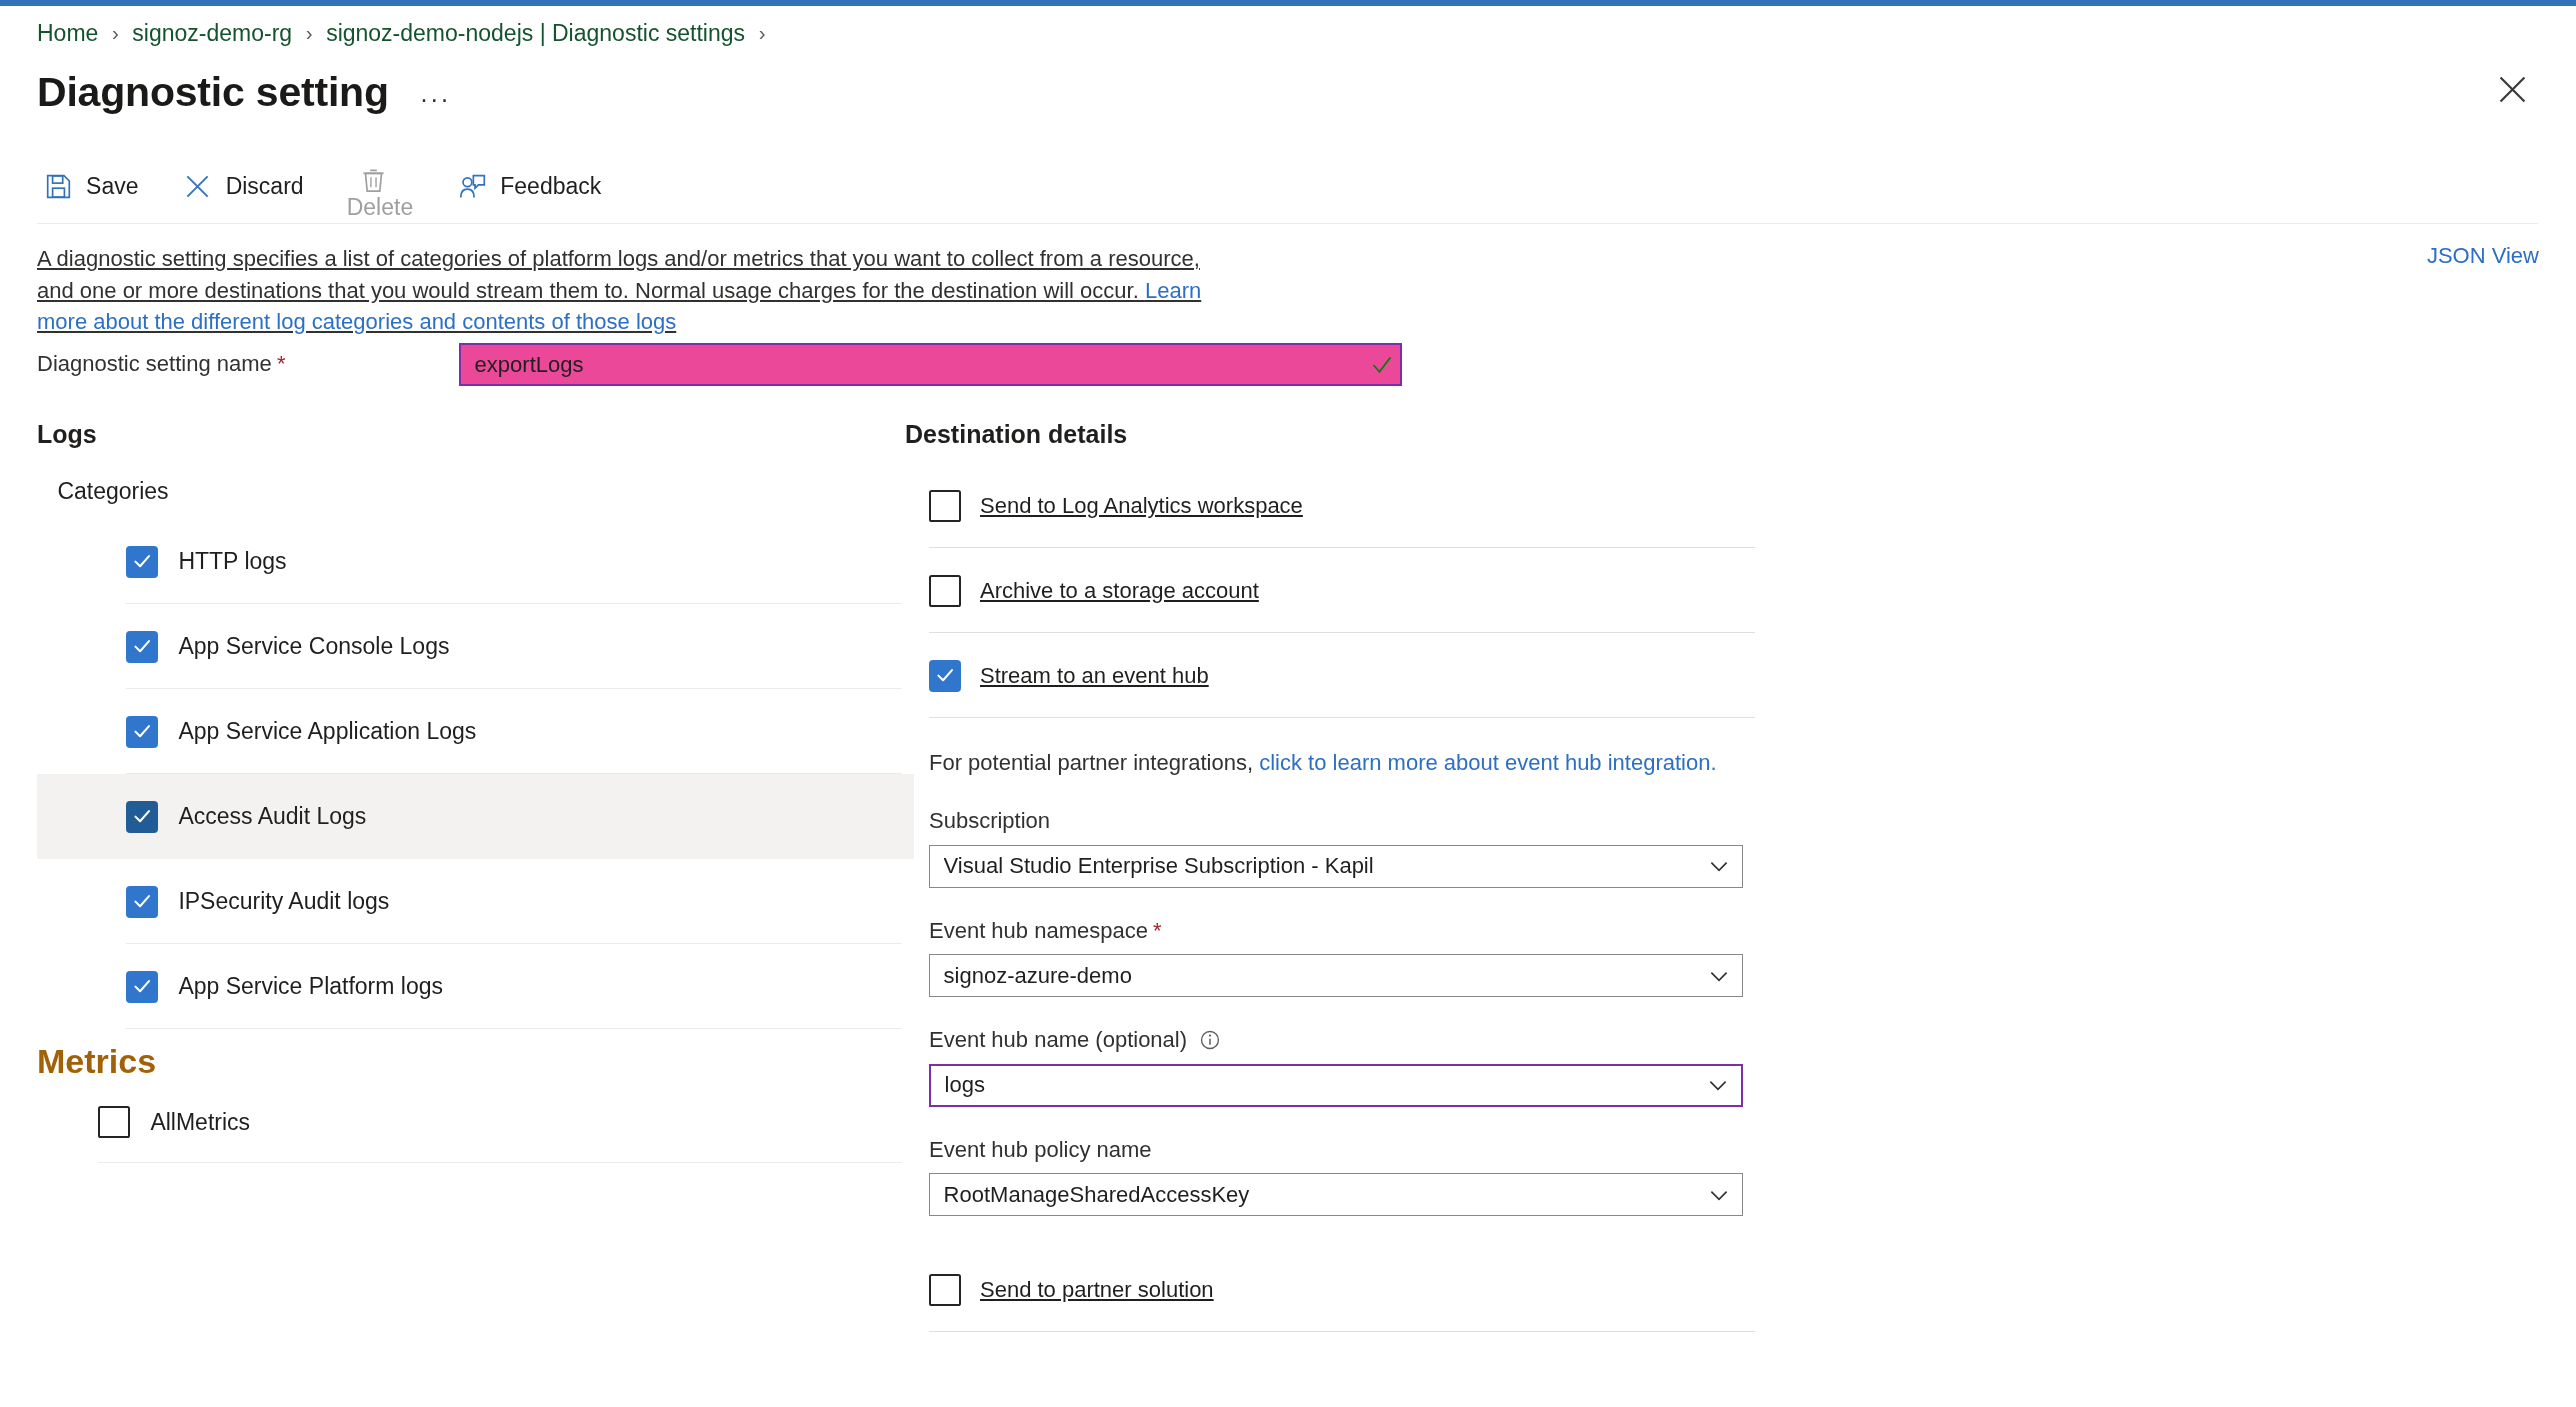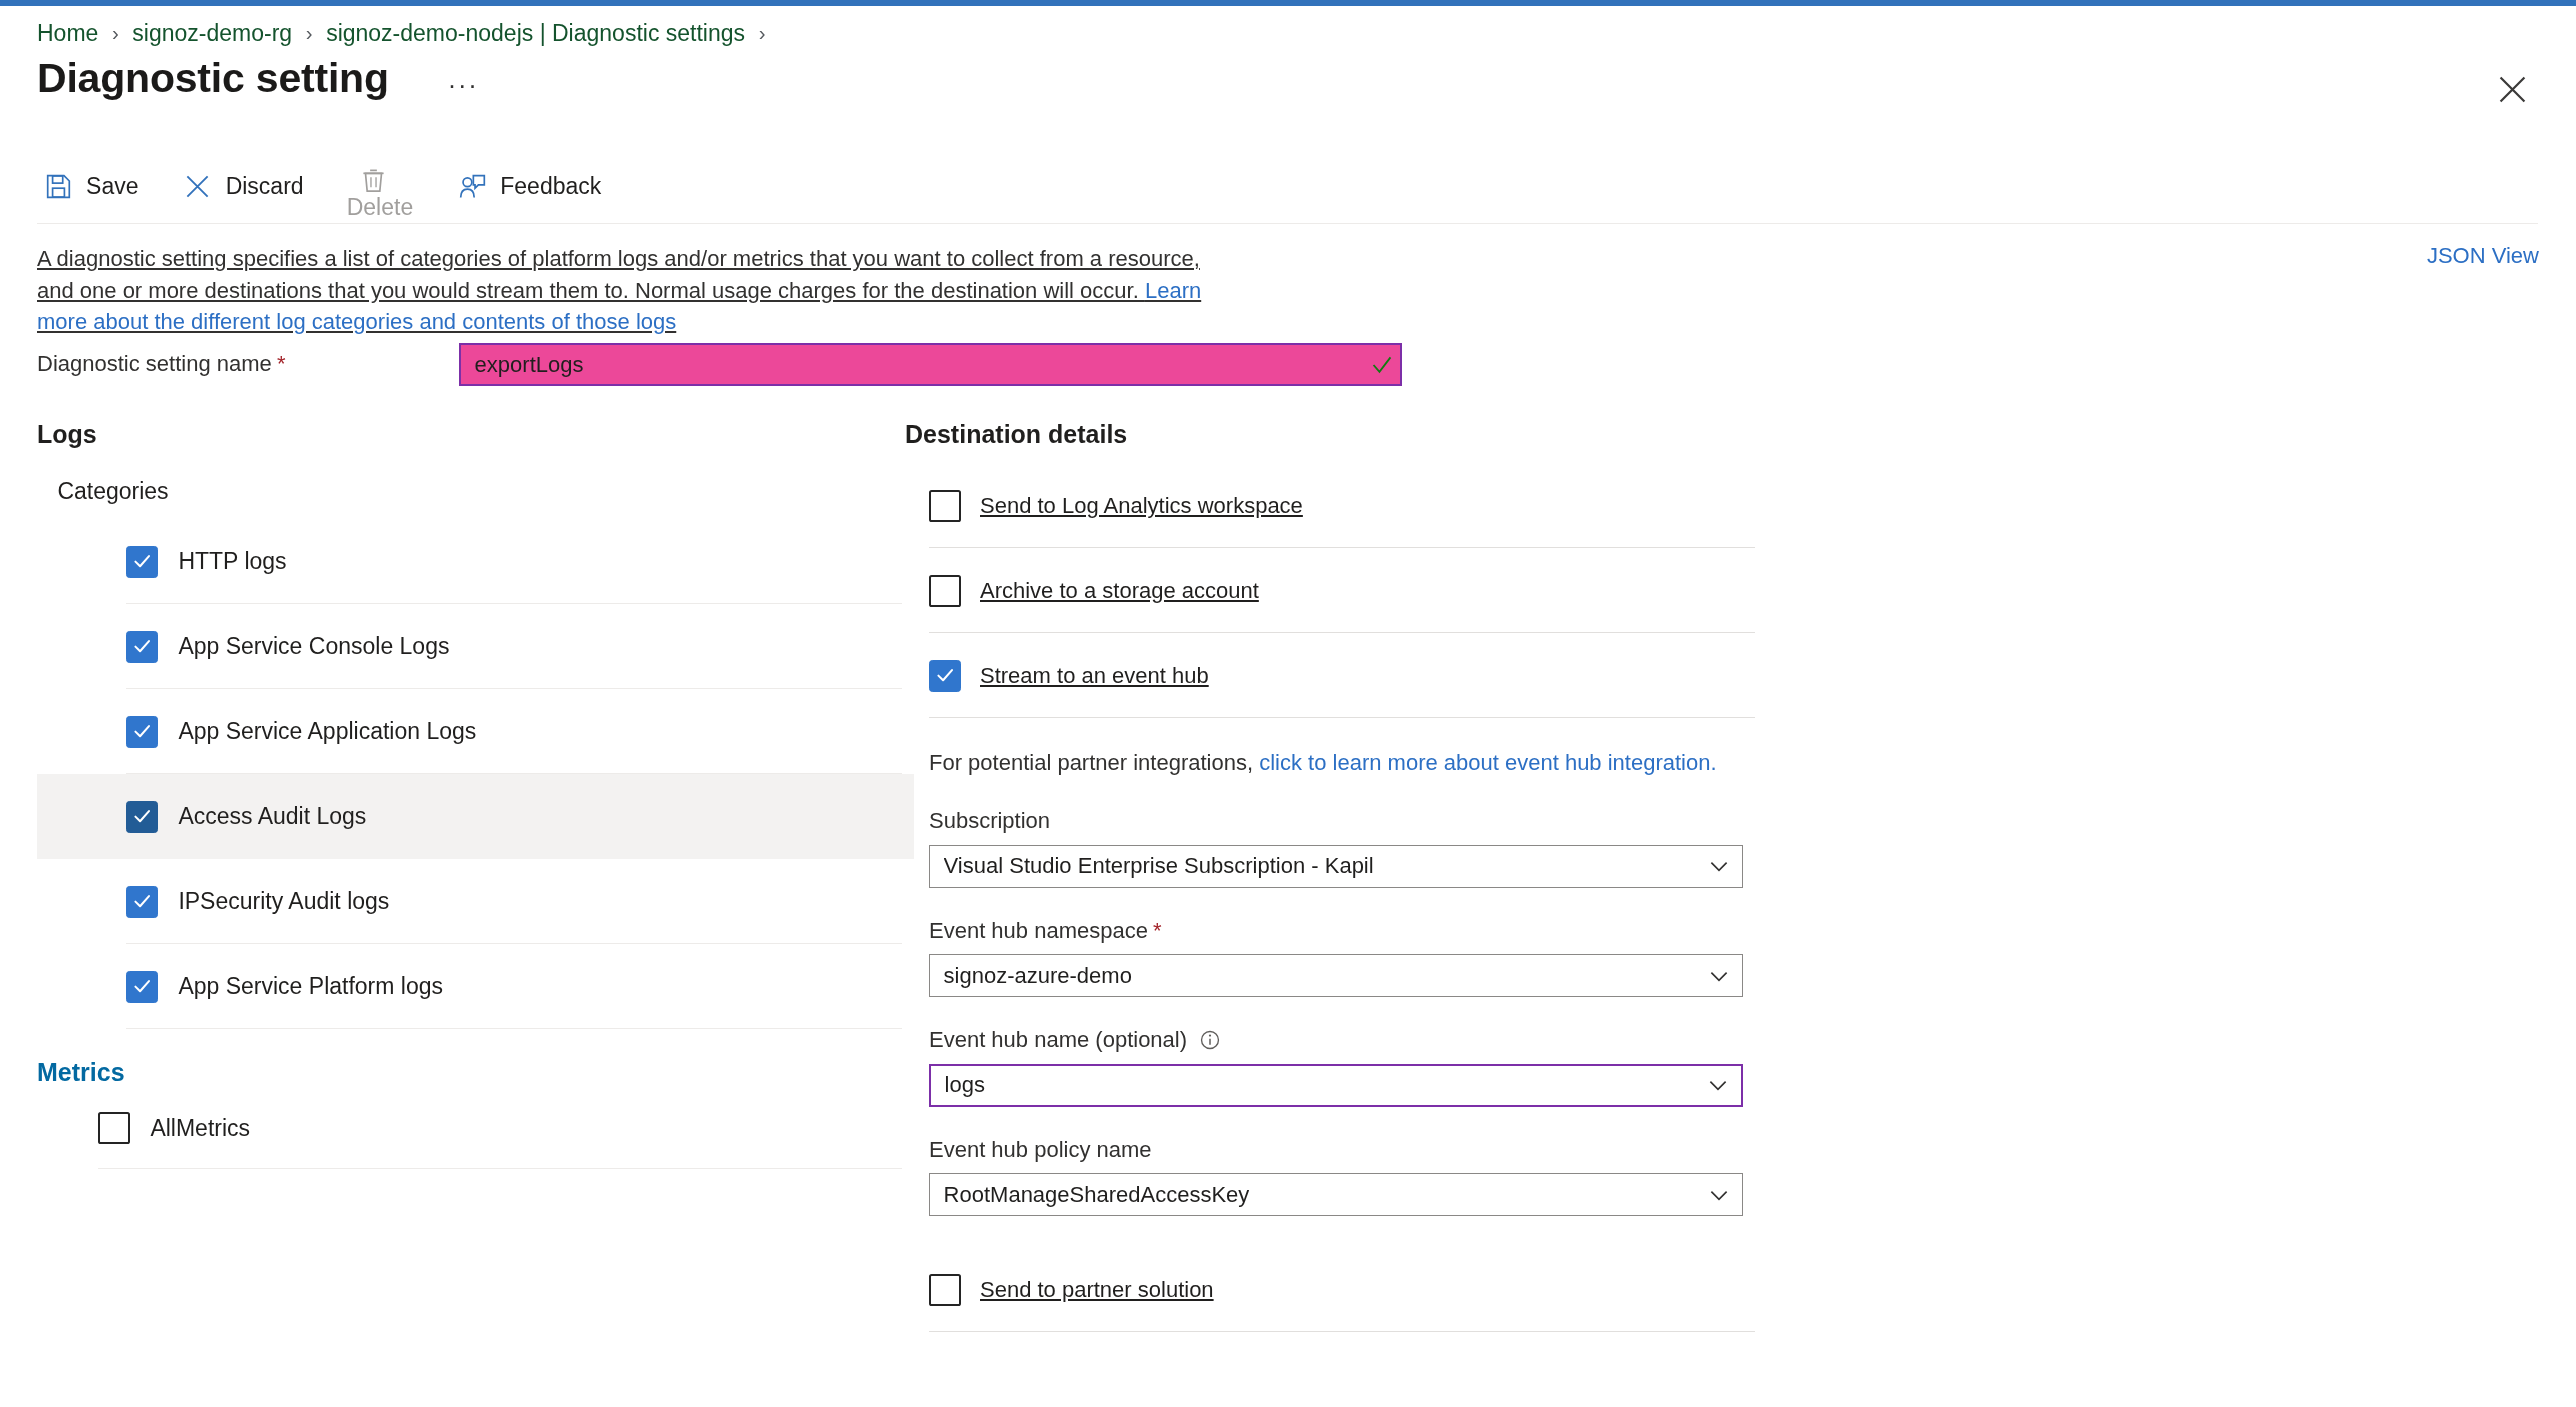--- a/index.html
+++ b/index.html
@@ -27,22 +27,22 @@
     font-size: 23px; line-height: 29px;
   }
   .crumb-link { color: #14532d; cursor: pointer; white-space: nowrap; }
   .crumb-sep {
     color: #55595e; margin: 0 13.6px;
     font-size: 20.4px; line-height: 29px;
   }
 
   
   .title-row {
-    position: absolute; top: 53px; left: 37px;
-    display: flex; align-items: flex-end; gap: 28px;
+    position: absolute; top: 67px; left: 37px;
+    display: flex; align-items: flex-end;
   }
   .page-title {
     font-size: 41px; font-weight: 600;
     color: #1b1a19; letter-spacing: -0.2px;
     line-height: 51px;
   }
   .ellipsis-btn {
     margin-left: 31px; margin-bottom: 10.2px;
     font-size: 25.6px; color: #323130; letter-spacing: 1.7px;
     cursor: pointer; line-height: 17px;
@@ -137,21 +137,21 @@
   .cb {
     width: 32px; height: 32px; border-radius: 3.4px;
     display: flex; align-items: center; justify-content: center;
     flex: 0 0 auto;
   }
   .cb.checked { background: #3076cd; border: 1.7px solid #3076cd; }
   .cb.checked.dark { background: #225c96; border-color: #225c96; }
   .cb.unchecked { background: #fff; border: 2.1px solid #242424; border-radius: 2.6px; }
 
   
-  .metrics-head { margin-top: 29px; font-size: 25px; font-weight: 600; color:#0369a1; }
+  .metrics-head { margin-top: 13px; font-size: 34px; font-weight: 600; color:#a16207; }
   .metric-row {
     position: relative; display: flex; align-items: center;
     height: 82px; padding-left: 61px; cursor: pointer;
   }
   .metric-row .divider {
     position: absolute; left: 61px; right: 12px; bottom: 0;
     height: 0.9px; background: #edebe9;
   }
 
   

